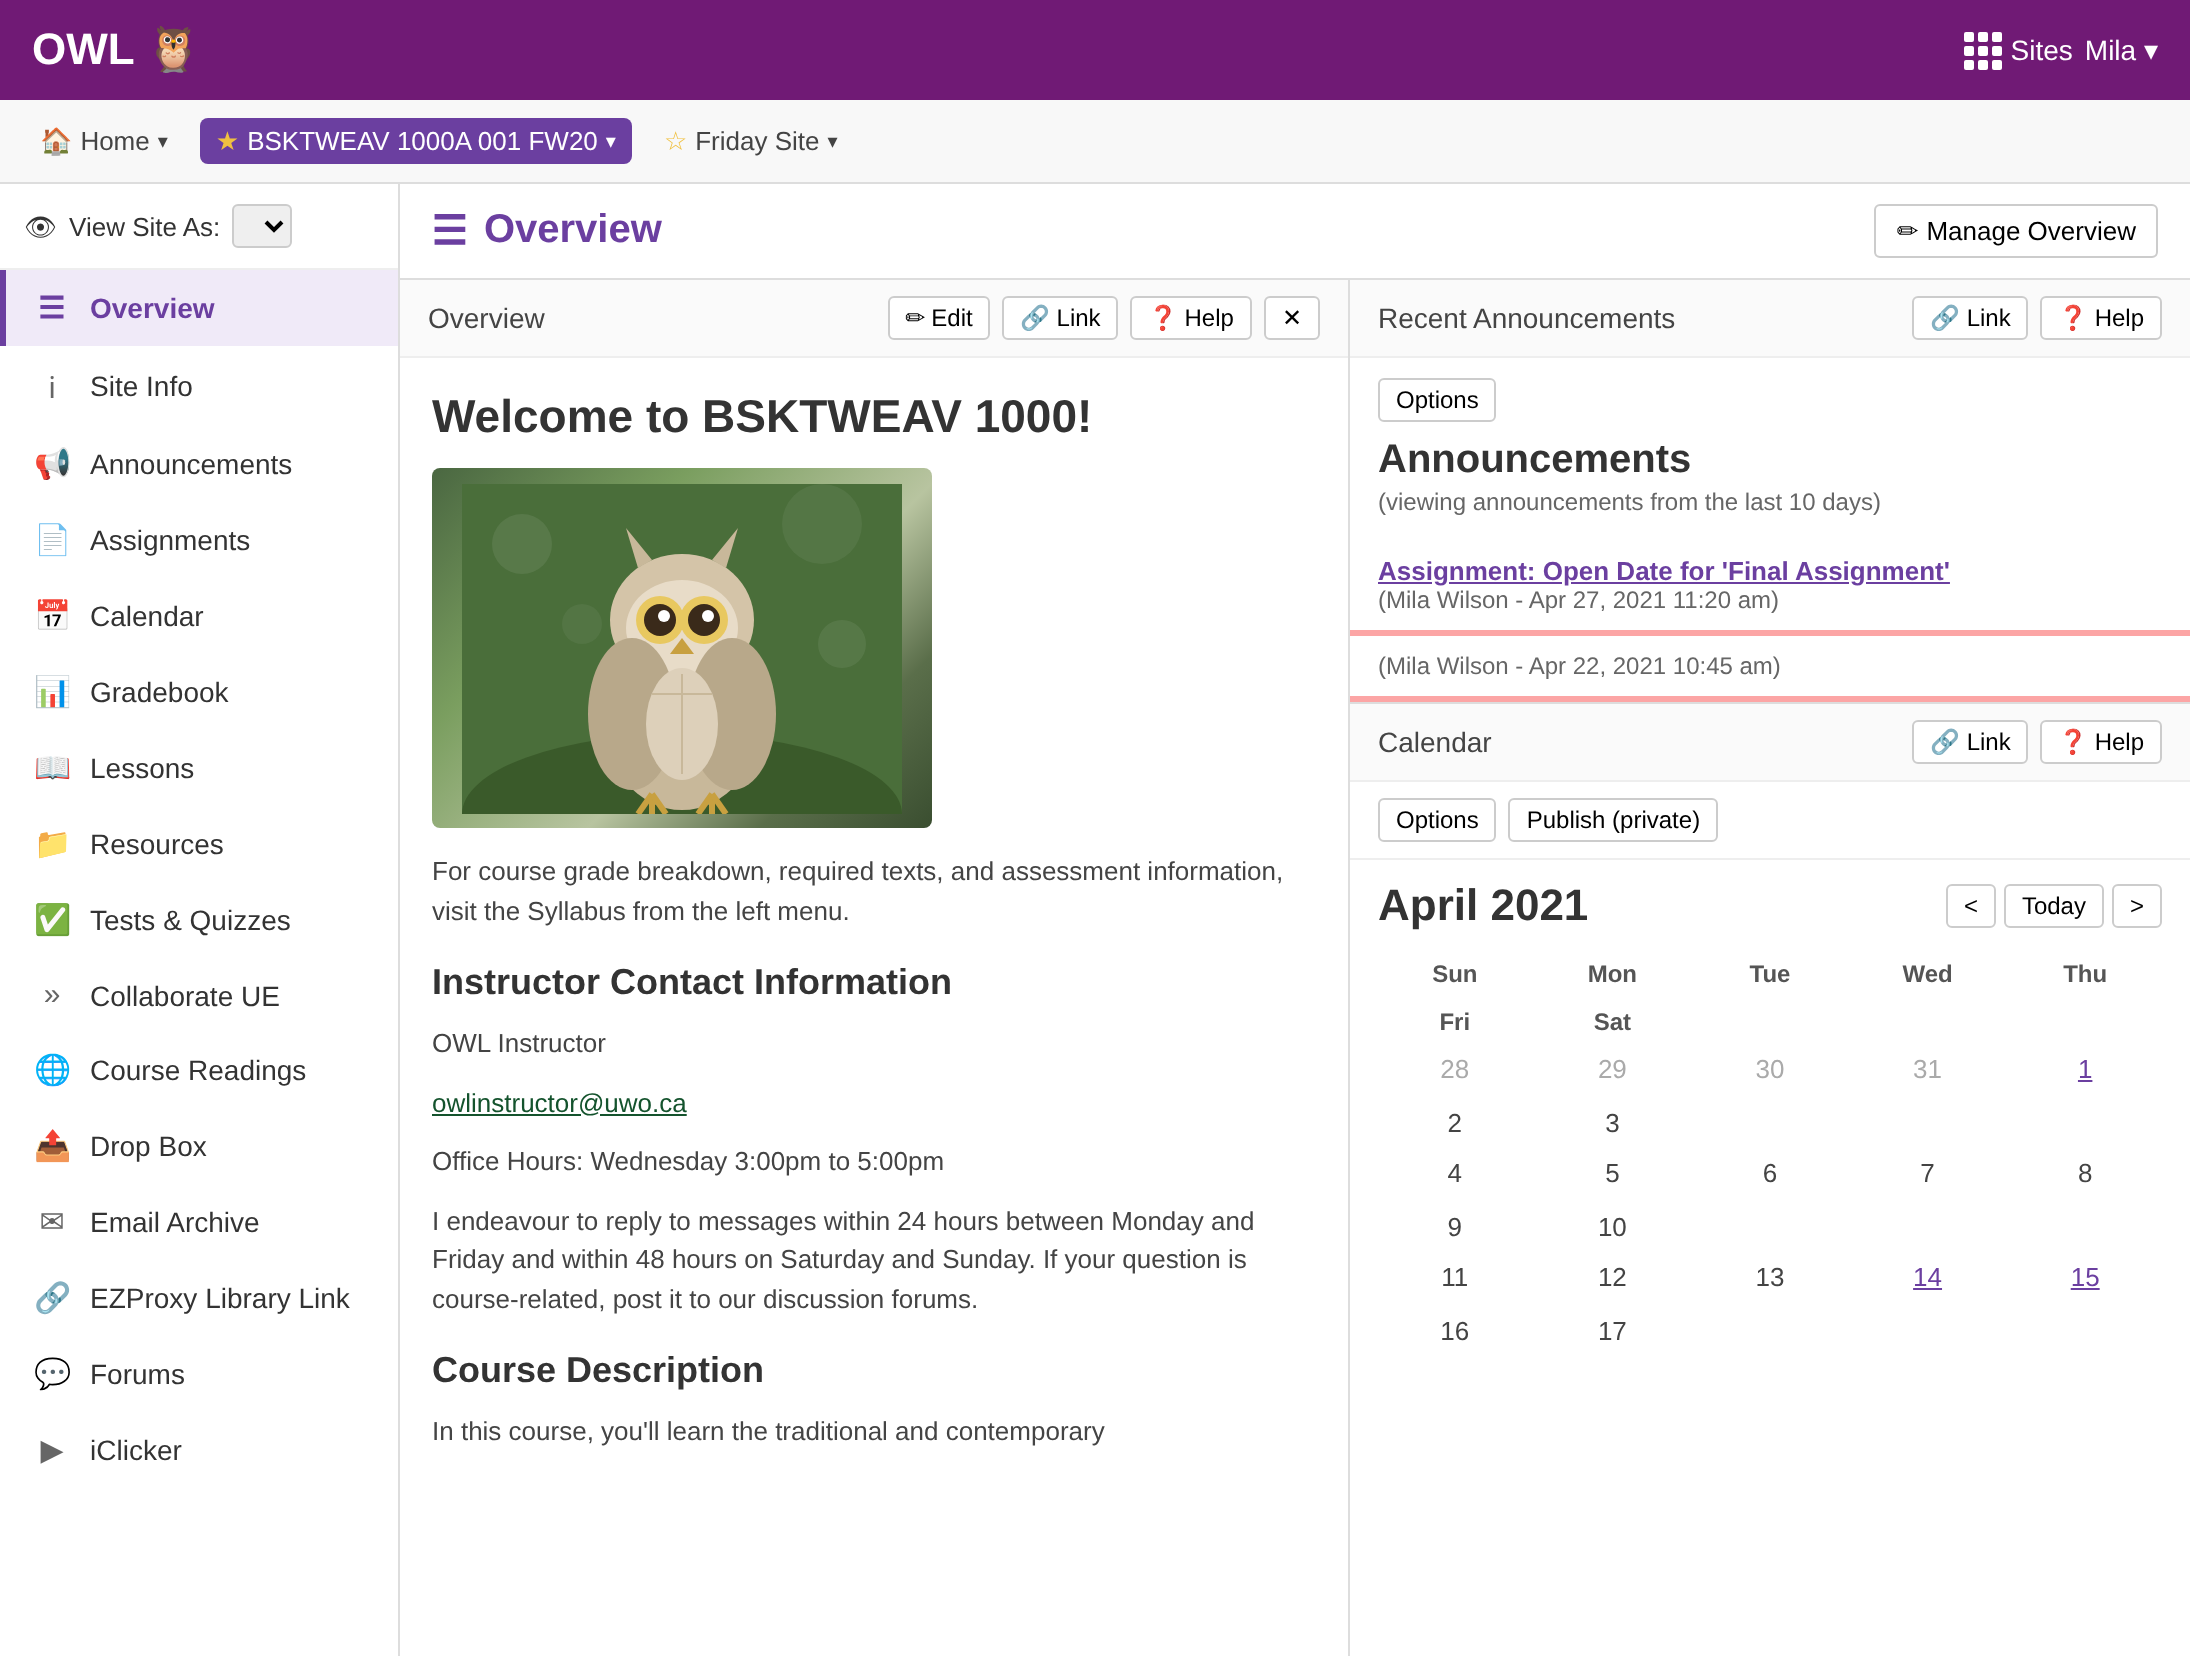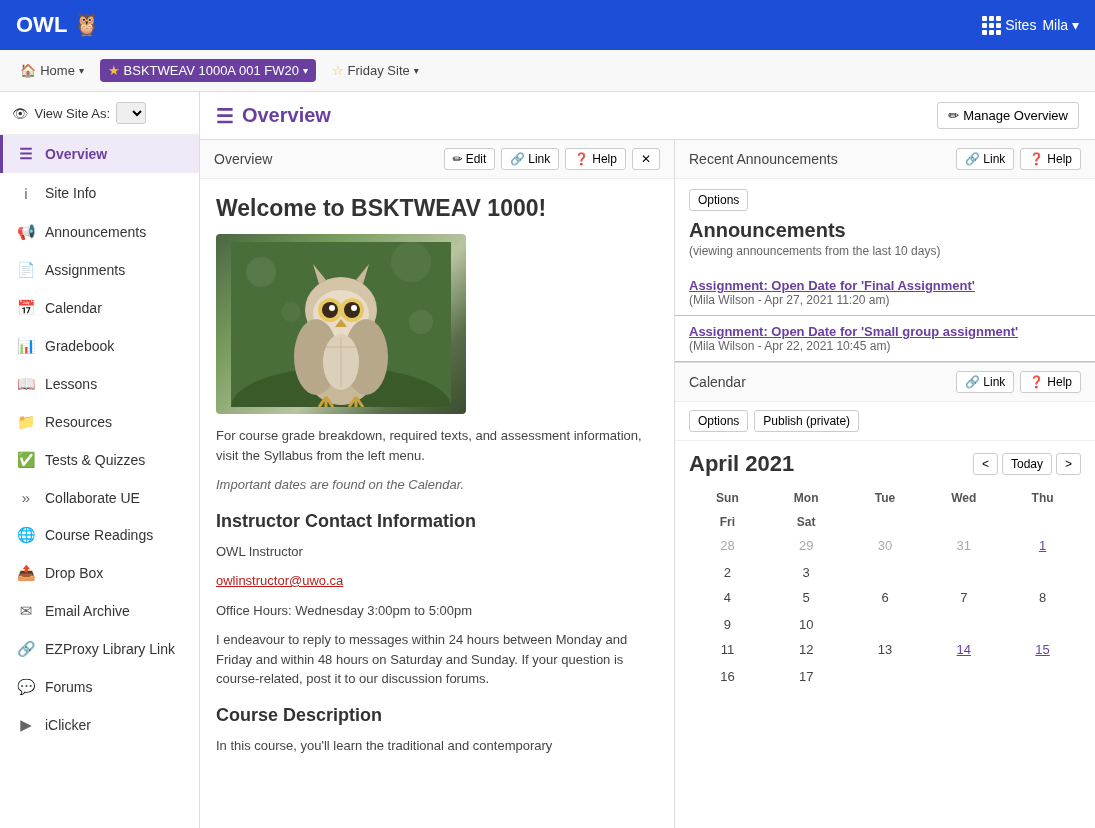--- a/index.html
+++ b/index.html
@@ -1,20 +1,20 @@
 <!DOCTYPE html>
 <html><head>
   <meta charset="utf-8">
   <style>
     * { box-sizing: border-box; margin: 0; padding: 0; }
     body { font-family: Arial, sans-serif; font-size: 14px; color: #333; background: #f5f5f5; }
 
     
     .top-nav {
-      background: #1d4ed8;
+      background: #701a75;
       display: flex;
       align-items: center;
       justify-content: space-between;
       padding: 0 16px;
       height: 50px;
     }
     .top-nav-left { display: flex; align-items: center; gap: 8px; }
     .owl-logo { color: white; font-size: 22px; font-weight: bold; display: flex; align-items: center; gap: 6px; }
     .top-nav-right { display: flex; align-items: center; gap: 6px; color: white; }
     .sites-btn { color: white; background: none; border: none; cursor: pointer; font-size: 14px; display: flex; align-items: center; gap: 4px; }
@@ -183,35 +183,35 @@
       margin-bottom: 12px;
       position: relative;
       overflow: hidden;
       display: flex;
       align-items: center;
       justify-content: center;
     }
     .content-text { font-size: 13px; color: #444; line-height: 1.5; margin-bottom: 10px; }
     .content-text.italic { font-style: italic; color: #666; }
     .section-title { font-size: 18px; font-weight: bold; margin-top: 16px; margin-bottom: 10px; }
-    .content-link { color: #b91c1c; text-decoration: underline; cursor: pointer; }
+    .content-link { color: #14532d; text-decoration: underline; cursor: pointer; }
 
     
     .options-btn {
       background: #fff;
       border: 1px solid #ccc;
       padding: 3px 8px;
       cursor: pointer;
       border-radius: 3px;
       font-size: 12px;
       margin: 10px 14px 4px;
     }
     .ann-title { font-size: 20px; font-weight: bold; color: #333; padding: 4px 14px 2px; }
     .ann-subtitle { font-size: 12px; color: #666; padding: 0 14px 12px; }
-    .ann-item { padding: 8px 14px; border-bottom: 1px solid #fca5a5; }
+    .ann-item { padding: 8px 14px; border-bottom: 3px solid #fca5a5; }
     .ann-link { color: #6b3fa0; text-decoration: underline; cursor: pointer; font-size: 13px; font-weight: bold; }
     .ann-meta { font-size: 12px; color: #666; }
 
     
     .cal-section { border-top: 1px solid #ddd; }
     .cal-header-bar {
       display: flex;
       align-items: center;
       justify-content: space-between;
       padding: 8px 14px;
@@ -463,21 +463,20 @@
 
               <line x1="95" y1="155" x2="88" y2="165" stroke="#c8a040" stroke-width="3"></line>
               <line x1="95" y1="155" x2="95" y2="165" stroke="#c8a040" stroke-width="3"></line>
               <line x1="95" y1="155" x2="102" y2="165" stroke="#c8a040" stroke-width="3"></line>
               <line x1="125" y1="155" x2="118" y2="165" stroke="#c8a040" stroke-width="3"></line>
               <line x1="125" y1="155" x2="125" y2="165" stroke="#c8a040" stroke-width="3"></line>
               <line x1="125" y1="155" x2="132" y2="165" stroke="#c8a040" stroke-width="3"></line>
             </svg>
           </div>
           <p class="content-text">For course grade breakdown, required texts, and assessment information, visit the Syllabus from the left menu.</p>
-          <p class="content-text italic">Important dates are found on the Calendar.</p>
           <div class="section-title">Instructor Contact Information</div>
           <p class="content-text">OWL Instructor</p>
           <p class="content-text"><a class="content-link">owlinstructor@uwo.ca</a></p>
           <p class="content-text">Office Hours: Wednesday 3:00pm to 5:00pm</p>
           <p class="content-text">I endeavour to reply to messages within 24 hours between Monday and Friday and within 48 hours on Saturday and Sunday. If your question is course-related, post it to our discussion forums.</p>
           <div class="section-title">Course Description</div>
           <p class="content-text">In this course, you'll learn the traditional and contemporary</p>
         </div>
       </div>
 
@@ -499,21 +498,20 @@
           </div>
           <div>
             <button class="options-btn">Options</button>
             <div class="ann-title">Announcements</div>
             <div class="ann-subtitle">(viewing announcements from the last 10 days)</div>
             <div class="ann-item">
               <div class="ann-link">Assignment: Open Date for 'Final Assignment'</div>
               <div class="ann-meta">(Mila Wilson - Apr 27, 2021 11:20 am)</div>
             </div>
             <div class="ann-item">
-              <div class="ann-link">Assignment: Open Date for 'Small group assignment'</div>
               <div class="ann-meta">(Mila Wilson - Apr 22, 2021 10:45 am)</div>
             </div>
           </div>
         </div>
 
         <div class="cal-section">
           <div class="cal-header-bar">
             <span class="panel-title">Calendar</span>
             <div class="panel-actions">
               <button class="panel-btn">

